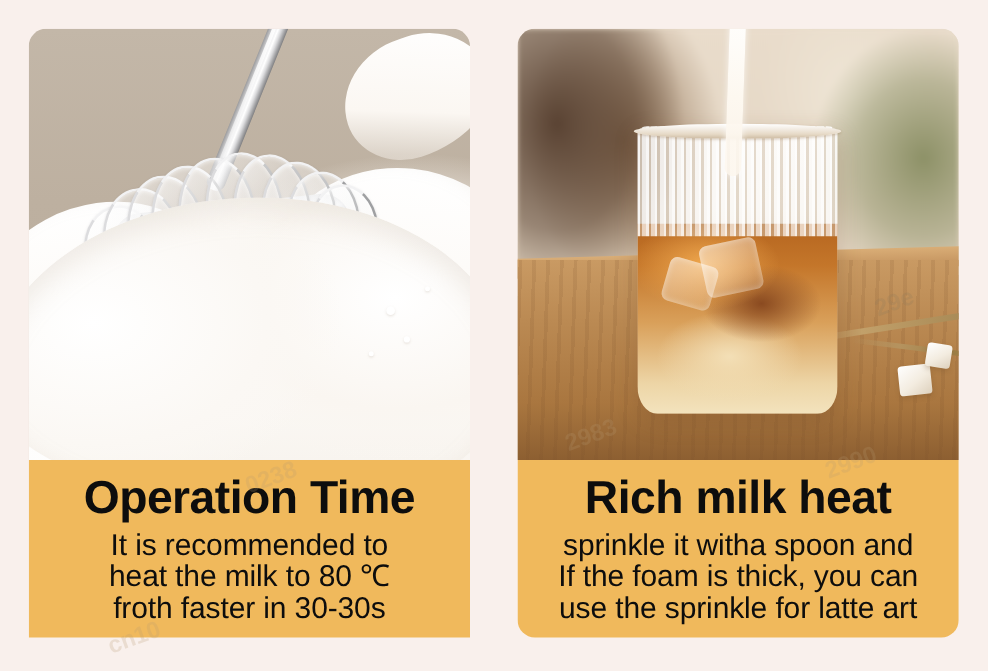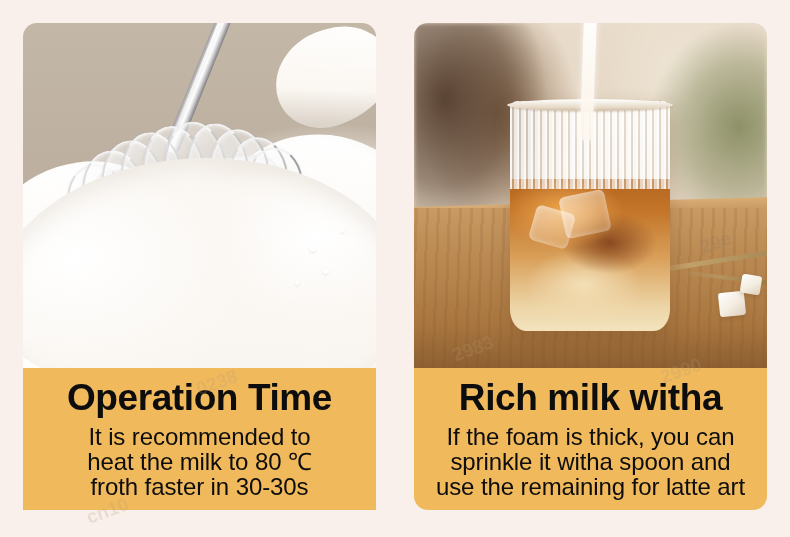--- a/index.html
+++ b/index.html
@@ -361,25 +361,25 @@
         <div class="coffee"></div>
         <div class="ice ice1"></div>
         <div class="ice ice2"></div>
         <div class="glass-ribs"></div>
       </div>
       <div class="glass-rim" style="left:93px; top:76px; width:166px;"></div>
       <div class="pour"></div>
     </div>
 
     <div class="caption">
-      <div class="caption-title">Rich milk witha</div>
+      <div class="caption-title">Rich milk heat</div>
       <div class="caption-lines">
+        <div>sprinkle it witha spoon and</div>
         <div>If the foam is thick, you can</div>
-        <div>sprinkle it witha spoon and</div>
-        <div>use the remaining for latte art</div>
+        <div>use the sprinkle for latte art</div>
       </div>
     </div>
   </div>
 
   <div class="watermark">
     <div class="wm wm-a">cn10</div>
     <div class="wm wm-b">2983</div>
     <div class="wm wm-c">2990</div>
     <div class="wm wm-d">29e</div>
     <div class="wm wm-e">0238</div>

